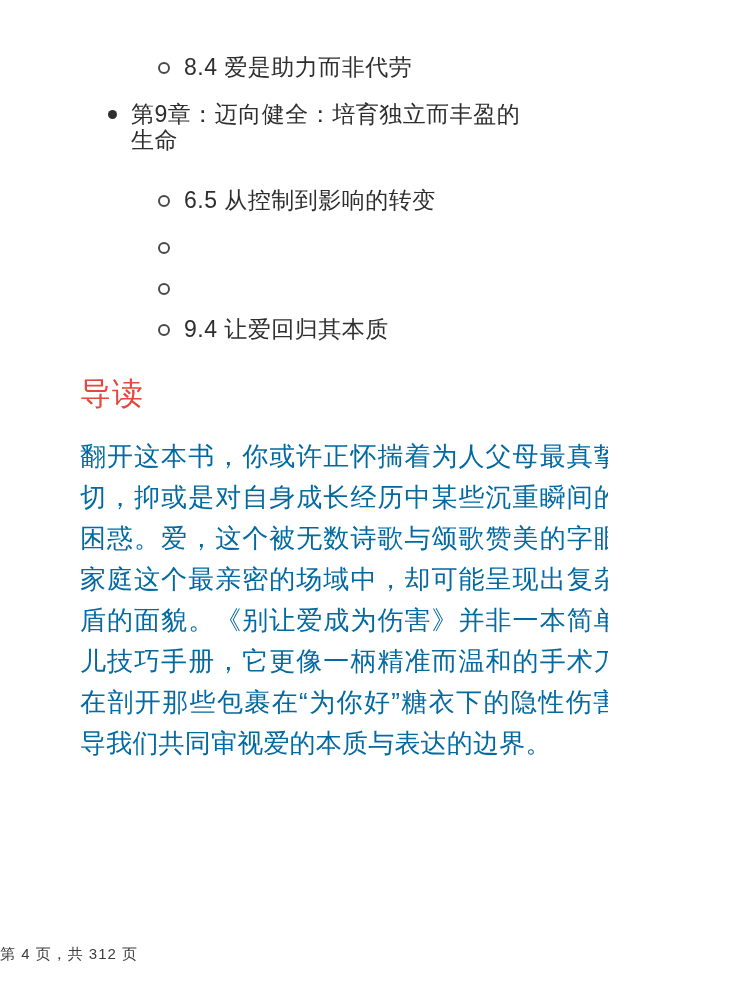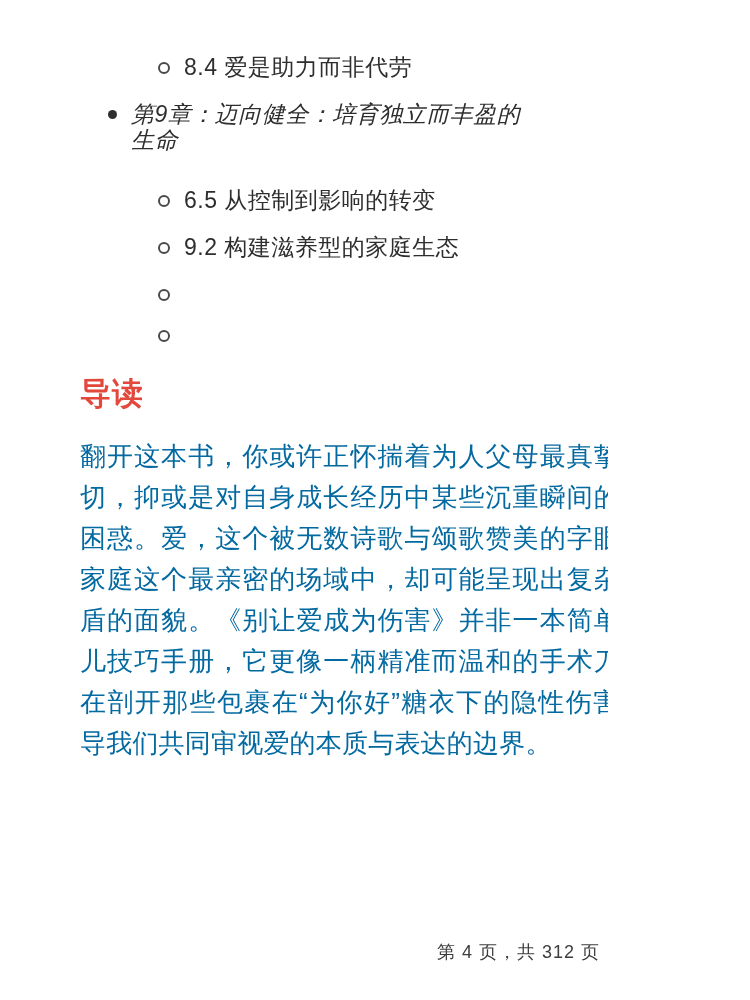--- a/index.html
+++ b/index.html
@@ -22,37 +22,37 @@
   .toc { margin: 0; padding: 0; list-style: none; }
   .toc li {
     display: flex;
     align-items: flex-start;
     font-size: 23px;
     line-height: 26px;
     letter-spacing: 0.5px;
     margin-bottom: 21px;
     color: #2e2e2e;
   }
-  .toc li.level1 { padding-left: 28px; margin-top: 13px; margin-bottom: 34px; font-style: italic; }
+  .toc li.level1 { padding-left: 28px; margin-top: 13px; margin-bottom: 34px; }
   .toc li.level2 { padding-left: 78px; }
   .bullet {
     flex: 0 0 auto;
     width: 9px;
     height: 9px;
     border-radius: 50%;
     margin: 9px 14px 0 0;
   }
   .bullet.disc { background: #2e2e2e; }
   .bullet.circle { border: 2px solid #4a4a4a; width: 8px; height: 8px; margin-top: 8px; background: transparent; }
   
   .section-heading {
     margin: 34px 0 0 0;
     font-size: 31px;
     line-height: 36px;
-    font-weight: bold;
+    font-weight: normal;
     color: #e2483b;
     letter-spacing: 1px;
   }
   
   .para {
     margin: 24px 0 0 0;
     font-size: 26px;
     line-height: 41px;
     color: #0369a1;
     text-align: justify;
@@ -60,22 +60,22 @@
     width: 594px;
     letter-spacing: 0.2px;
   }
   .para + .para { margin-top: 12px; }
   
   .footer {
     position: absolute;
     left: 0;
     right: 8px;
     bottom: 36px;
-    text-align: right;
-    font-size: 18px;
+    text-align: left;
+    font-size: 15px;
     color: #3d3d3d;
     letter-spacing: 1px;
   }
 </style>
 </head>
 <body>
 
 <div class="page">
 
   <ul class="toc">
@@ -86,27 +86,27 @@
     <li class="level1">
       <span class="bullet disc"></span>
       <span>第9章：迈向健全：培育独立而丰盈的生命</span>
     </li>
     <li class="level2">
       <span class="bullet circle"></span>
       <span>6.5 从控制到影响的转变</span>
     </li>
     <li class="level2">
       <span class="bullet circle"></span>
-      <span>9.2 构建滋养型的家庭生态</span>
     </li>
     <li class="level2">
       <span class="bullet circle"></span>
     </li>
     <li class="level2">
       <span class="bullet circle"></span>
+      <span>9.4 让爱回归其本质</span>
     </li>
   </ul>
 
   <h2 class="section-heading">导读</h2>
 
   <p class="para">翻开这本书，你或许正怀揣着为人父母最真挚的关切，抑或是对自身成长经历中某些沉重瞬间的隐约困惑。爱，这个被无数诗歌与颂歌赞美的字眼，在家庭这个最亲密的场域中，却可能呈现出复杂而矛盾的面貌。《别让爱成为伤害》并非一本简单的育儿技巧手册，它更像一柄精准而温和的手术刀，旨在剖开那些包裹在“为你好”糖衣下的隐性伤害，引导我们共同审视爱的本质与表达的边界。</p>
 
   <div class="footer">第 4 页，共 312 页</div>
 
 </div>

